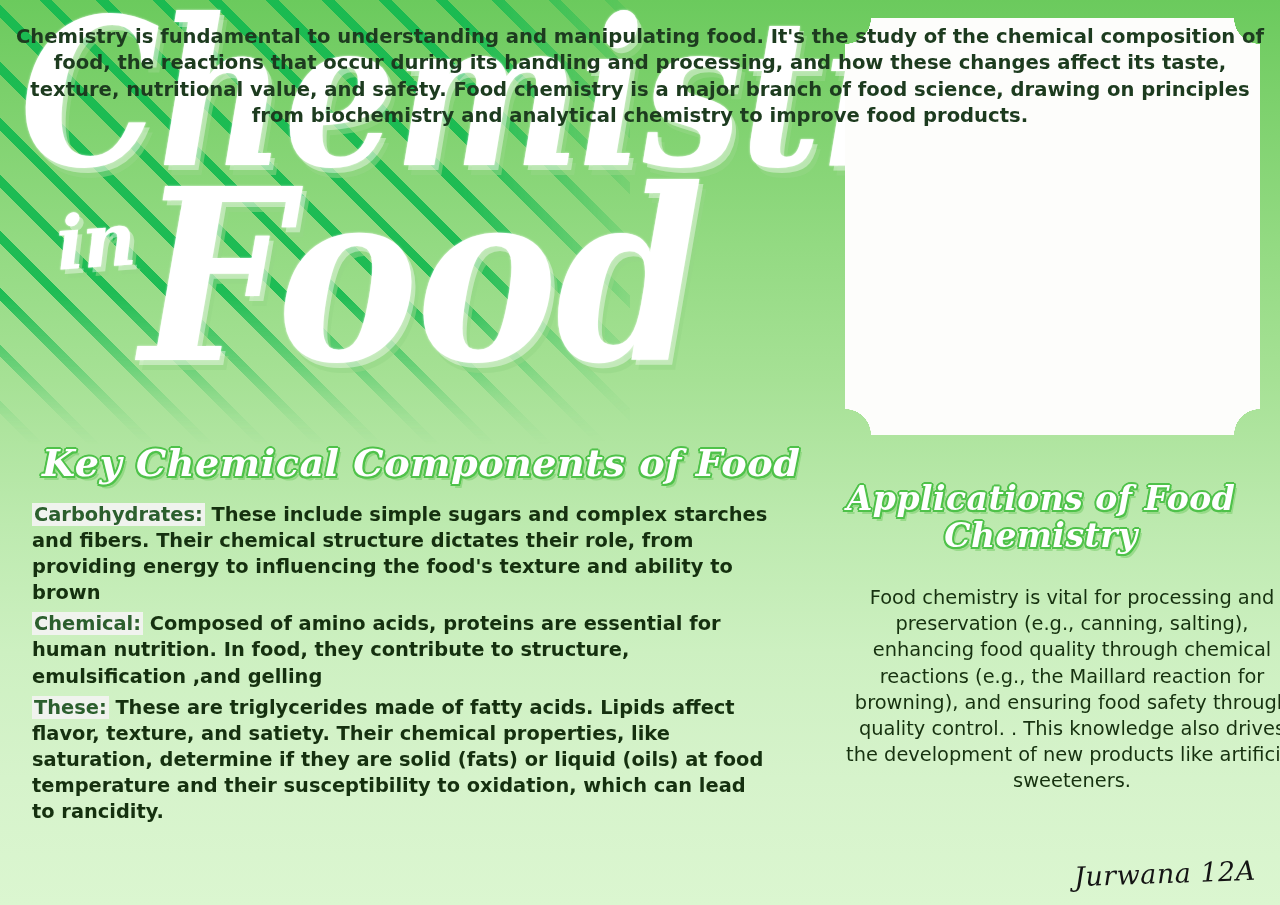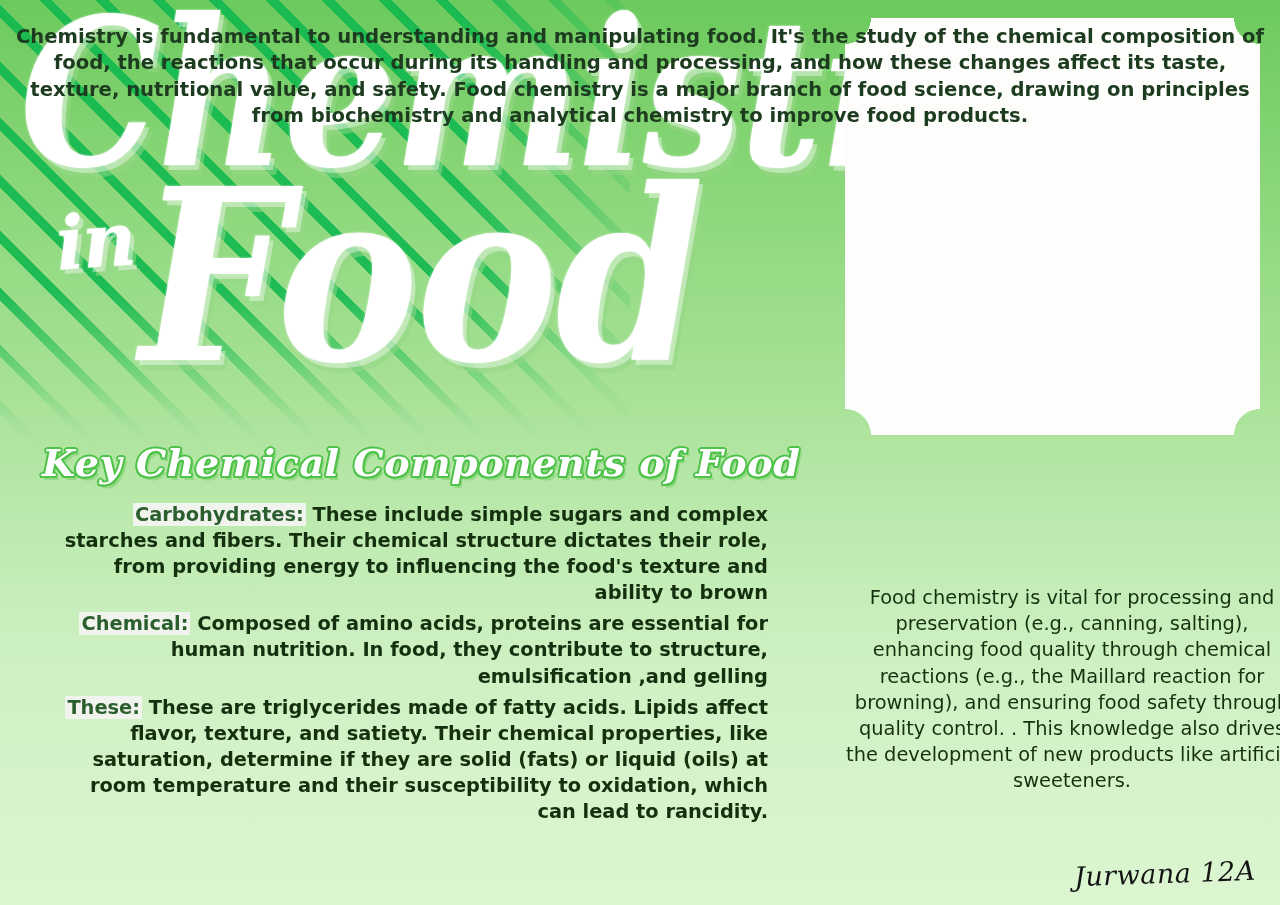--- a/index.html
+++ b/index.html
@@ -157,21 +157,21 @@
 
   
   #components-body{
     position:absolute;left:28px;top:502px;width:740px;
     font-family:"DejaVu Sans", sans-serif;
     font-size:19.4px;
     line-height:1.345;
     color:#15300f;
     font-weight:600;
   }
-  #components-body p{margin:0 0 5px 18px;text-align:right;}
+  #components-body p{margin:0 0 5px 4px;}
   .term{
     background:#f0f3ee;
     color:#2c5f2e;
     padding:0 2px;
     font-weight:600;
   }
 
   
   #applications-body{
     position:absolute;left:842px;top:585px;width:460px;
@@ -215,22 +215,23 @@
   <div class="poster-heading" id="heading-components">Key Chemical Components of Food</div>
 
   <div id="components-body">
     <p>
       <span class="term">Carbohydrates:</span><span> These include simple sugars and complex starches and fibers. Their chemical structure dictates their role, from providing energy to influencing the food's texture and ability to brown</span>
     </p>
     <p>
       <span class="term">Chemical:</span><span> Composed of amino acids, proteins are essential for human nutrition. In food, they contribute to structure, emulsification ,and gelling</span>
     </p>
     <p>
-      <span class="term">These:</span><span> These are triglycerides made of fatty acids. Lipids affect flavor, texture, and satiety. Their chemical properties, like saturation, determine if they are solid (fats) or liquid (oils) at room temperature and their susceptibility to oxidation, which can lead to rancidity.</span>
+      <span class="term">These:</span><span> These are triglycerides made of fatty acids. Lipids affect flavor, texture, and satiety. Their chemical properties, like saturation, determine if they are solid (fats) or liquid (oils) at food temperature and their susceptibility to oxidation, which can lead to rancidity.</span>
     </p>
   </div>
 
+  <div class="poster-heading" id="heading-applications">Applications of Food Chemistry</div>
 
   <div id="applications-body">Food chemistry is vital for processing and preservation (e.g., canning, salting), enhancing food quality through chemical reactions (e.g., the Maillard reaction for browning), and ensuring food safety through quality control. . This knowledge also drives the development of new products like artificial sweeteners.</div>
 
   <div id="signature">Jurwana 12A</div>
 
 </div>
 
 </body></html>

